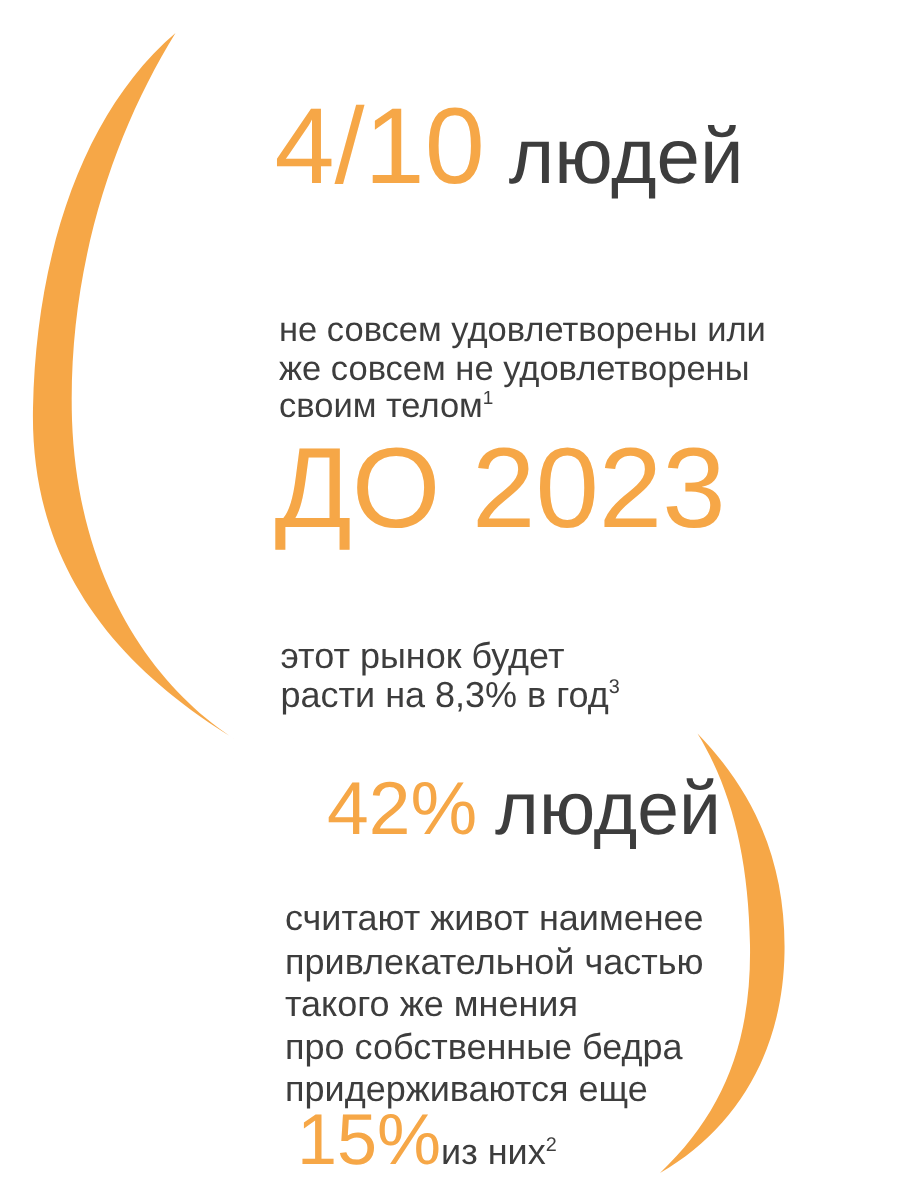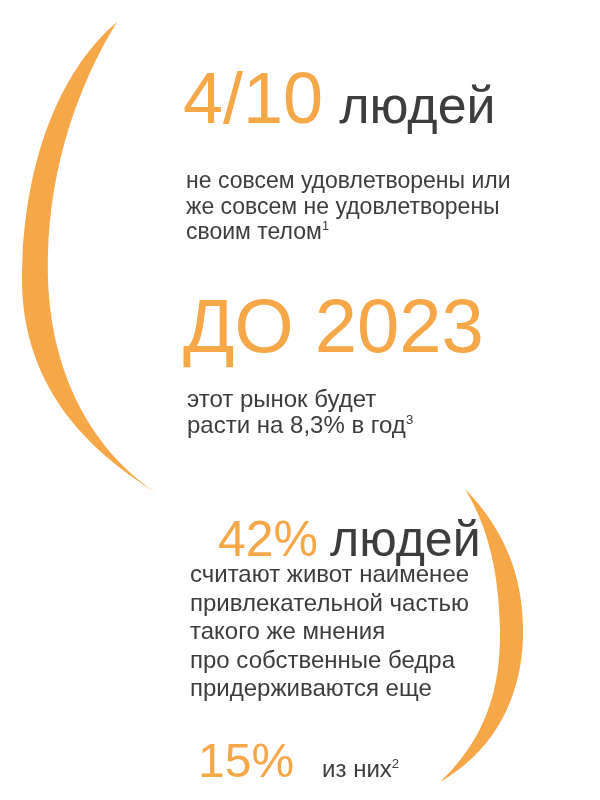--- a/index.html
+++ b/index.html
@@ -26,23 +26,23 @@
 
   .h1-value{font-size:72px;}
   .h1-unit{font-size:52px;margin-left:16px;}
 
   .h2-value{font-size:76px;letter-spacing:0px;text-align:center;}
 
   .h3-value{font-size:50px;}
   .h3-unit{font-size:50px;margin-left:12px;}
 
   .f-value{font-size:48px;}
-  .f-unit{font-size:24px;margin-left:28px;}
+  .f-unit{font-size:24px;margin-left:0;}
 
-  .para{color:var(--text);}
+  .para{color:var(--text);margin-top:39px;}
   .para .line{display:block;}
   .p1{font-size:23px;line-height:25.5px;}
   .p2{font-size:24px;line-height:26px;}
   .p3{font-size:24px;line-height:28.5px;}
 
   sup{
     font-size:55%;
     vertical-align:super;
     line-height:0;
   }

